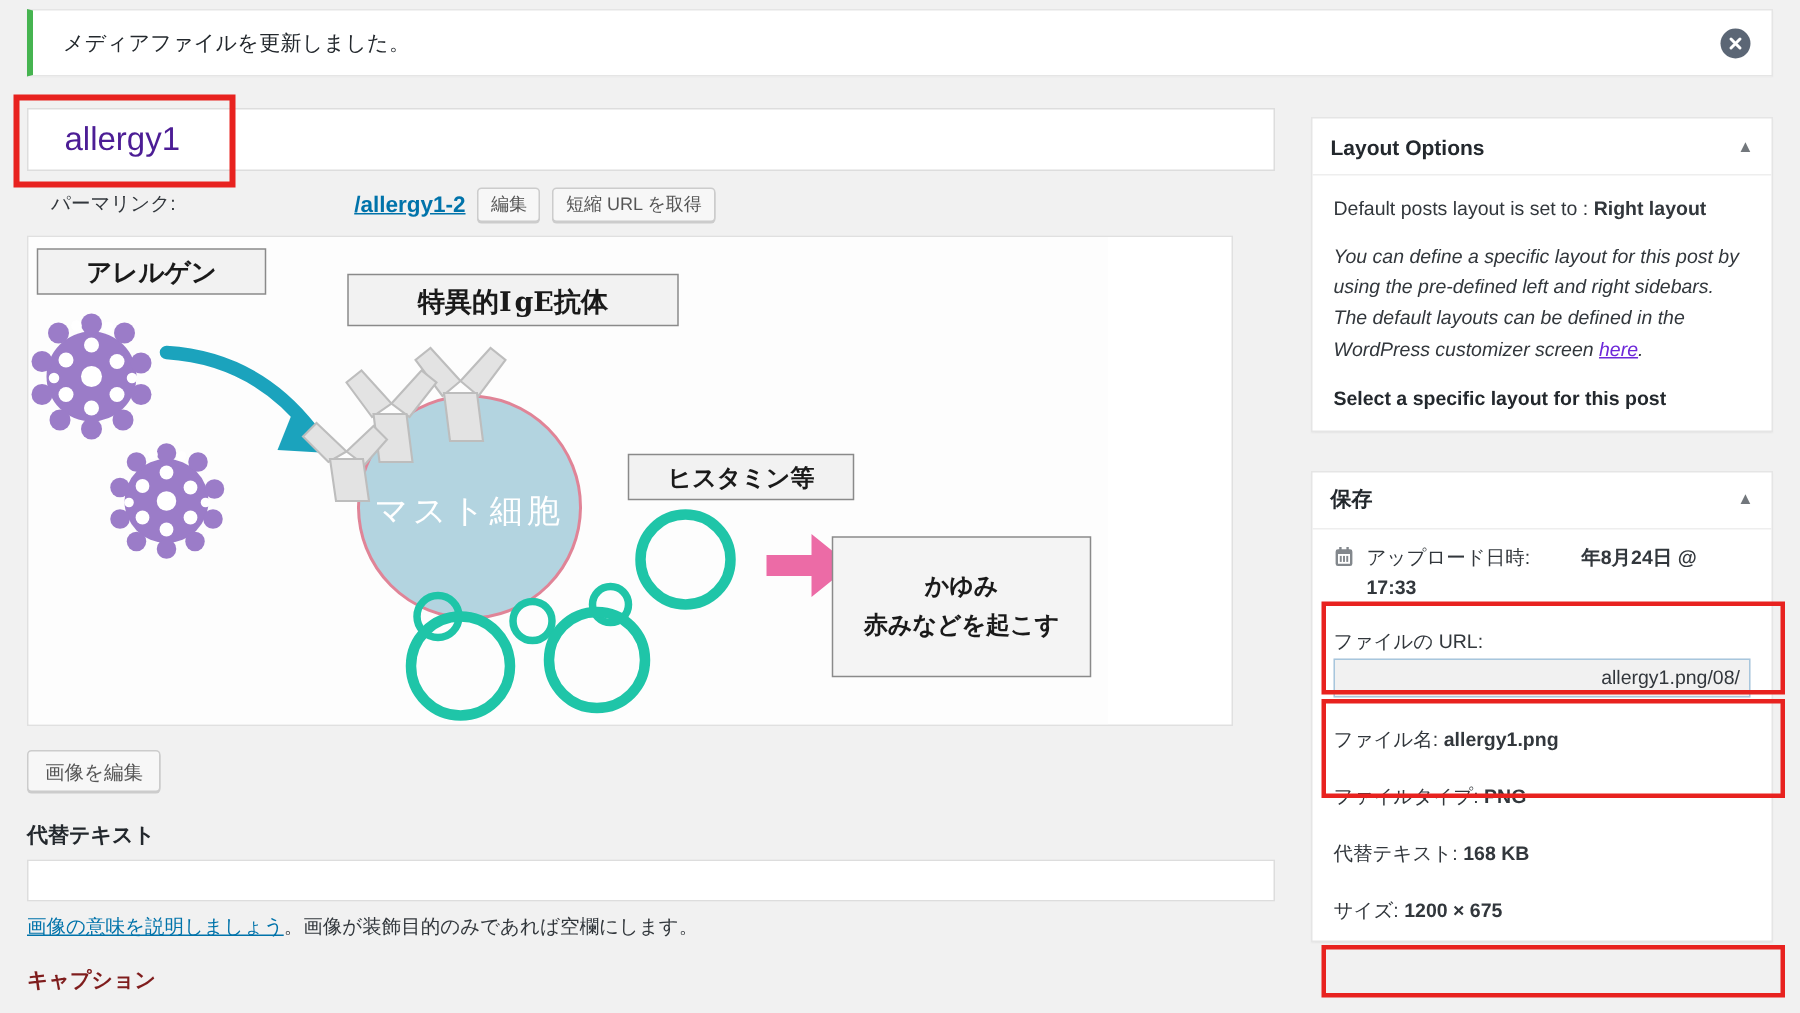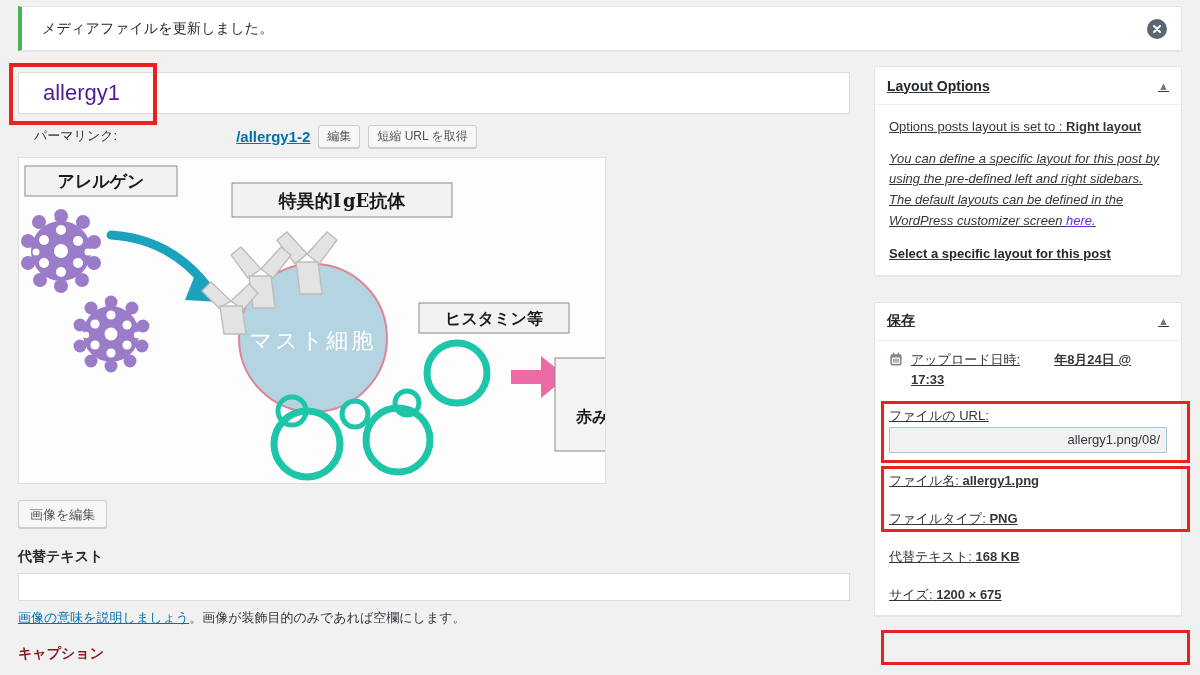--- a/index.html
+++ b/index.html
@@ -56,39 +56,39 @@
     background: #f7f7f7; border: 1px solid #ccc; border-radius: 3px;
     font-size: 12px; color: #555; padding: 2px 8px; height: 23px;
     line-height: 17px; cursor: pointer;
     font-family: "Liberation Sans", sans-serif;
     box-shadow: 0 1px 0 #ccc;
   }
   .permalink-row .btn { margin-left: 8px; }
 
   
   .img-box {
-    margin-top: 8px; width: 588px; height: 327px;
+    margin-top: 8px; width: 804px; height: 327px;
     background: #fff; border: 1px solid #e0e0e0; position: relative; overflow: hidden;
   }
   .img-box svg { display: block; }
 
   .edit-image-btn { margin-top: 16px; font-size: 13px; padding: 3px 11px; height: 28px; }
 
   .field-label { margin-top: 20px; font-size: 14px; font-weight: bold; color: #23282d; }
   .text-input {
     margin-top: 7px; width: 832px; height: 28px; background: #fff;
     border: 1px solid #ddd; font-size: 14px; padding: 3px 8px; outline: none;
     font-family: "Liberation Sans", sans-serif;
   }
   .help-text { margin-top: 8px; font-size: 13px; color: #32373c; }
   .help-text a { color: #0073aa; text-decoration: underline; }
   .caption-label { margin-top: 18px; font-size: 14px; font-weight: bold; color: #7f1d1d; }
 
   
-  .side { position: absolute; left: 874px; top: 66px; width: 308px; text-decoration: underline; }
+  .side { position: absolute; left: 874px; top: 78px; width: 308px; }
   .panel { background: #fff; border: 1px solid #e5e5e5; box-shadow: 0 1px 1px rgba(0,0,0,.04); }
   .panel-head {
     height: 38px; display: flex; align-items: center; justify-content: space-between;
     padding: 0 12px; border-bottom: 1px solid #eee;
   }
   .panel-title { font-size: 14px; font-weight: bold; color: #23282d; }
   .toggle-arrow { color: #72777c; font-size: 11px; cursor: pointer; }
   .panel-body { padding: 12px 14px 14px 14px; }
 
   .lo-line { font-size: 13px; color: #32373c; line-height: 1.5; }
@@ -287,21 +287,21 @@
 
   <div class="side">
 
     <div class="panel">
       <div class="panel-head">
         <span class="panel-title">Layout Options</span>
         <span class="toggle-arrow">▲</span>
       </div>
       <div class="panel-body">
         <div class="lo-line">
-          <span>Options posts layout is set to : </span><b>Right layout</b>
+          <span>Default posts layout is set to : </span><b>Right layout</b>
         </div>
         <div class="lo-desc">
           <span>You can define a specific layout for this post by using the pre-defined left and right sidebars. The default layouts can be defined in the WordPress customizer screen </span><a href="#">here</a><span>.</span>
         </div>
         <div class="lo-select-label">Select a specific layout for this post</div>
       </div>
     </div>
 
     <div class="panel save-panel">
       <div class="panel-head">

